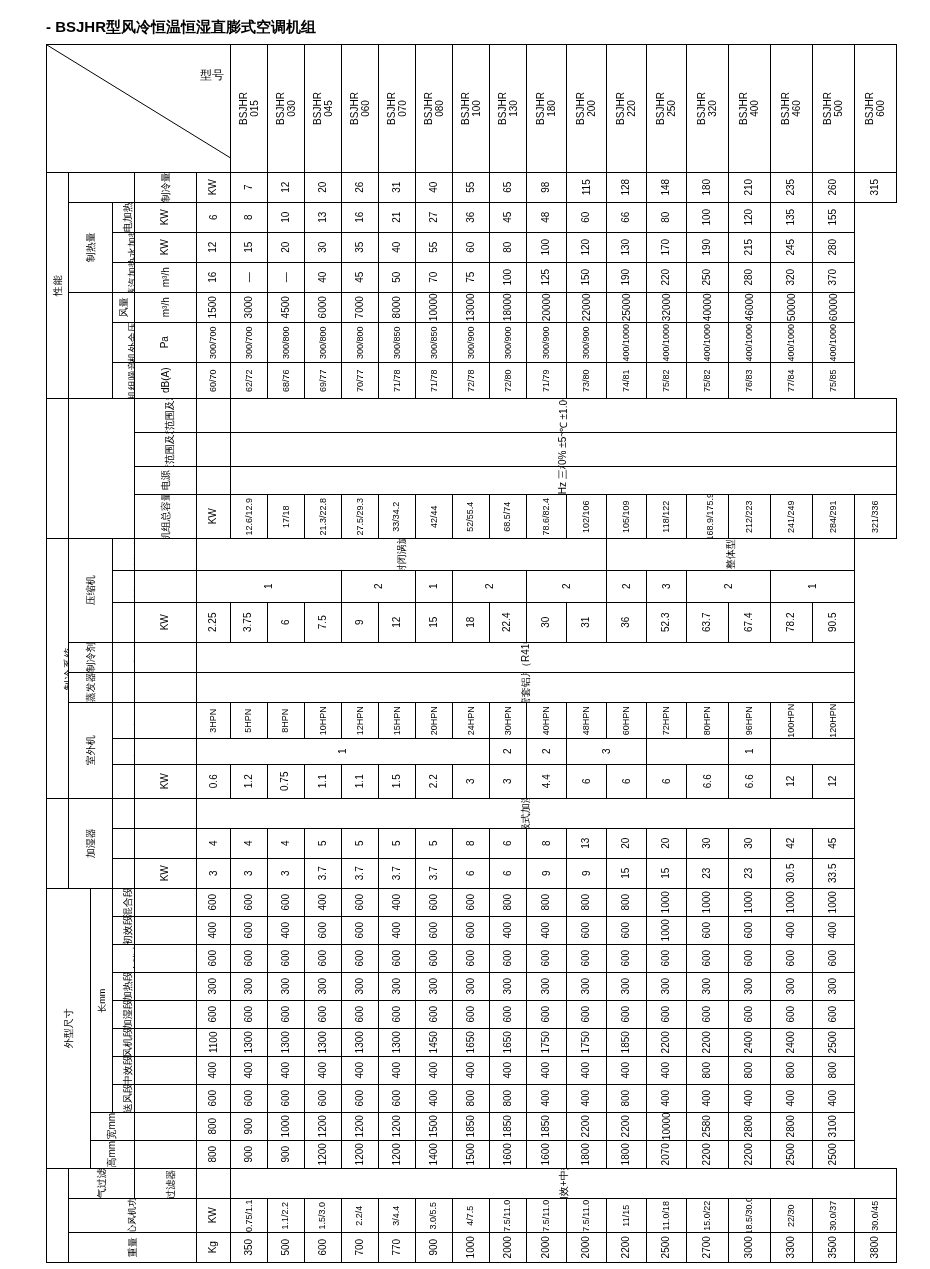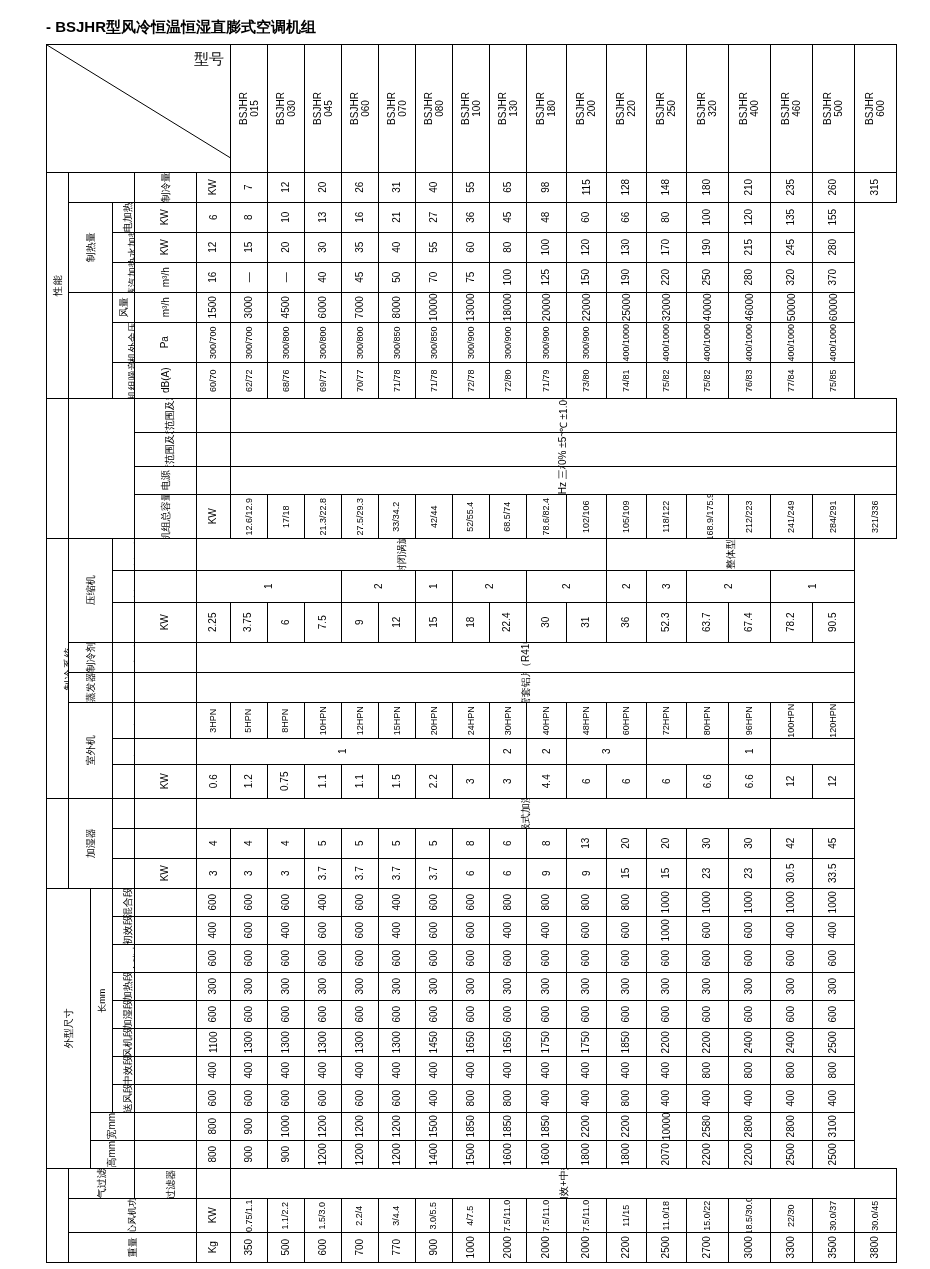--- a/index.html
+++ b/index.html
@@ -85,21 +85,21 @@
           <col style="width:42px">
           <col style="width:42px">
         <col style="width:42px">
       </colgroup>
       <tbody id="tbody-root">
           <tr style="height: 128px;">
             <td colspan="6" rowspan="1" class="diag" style="position: relative;">
               <svg width="208" height="128" viewBox="0 0 208 128" preserveAspectRatio="none">
                 <line x1="0" y1="0" x2="208" y2="128" stroke="#000" stroke-width="1"></line>
               </svg>
-              <div style="position:absolute;right:6px;top:6px;font-size:15px;">型号</div>
+              <div style="position:absolute;right:6px;top:24px;font-size:12px;">型号</div>
             </td>
             <td class="vt hdrmodel"><span><span class="m1">BSJHR</span><span class="m1">015</span></span></td>
             <td class="vt hdrmodel"><span><span class="m1">BSJHR</span><span class="m1">030</span></span></td>
             <td class="vt hdrmodel"><span><span class="m1">BSJHR</span><span class="m1">045</span></span></td>
             <td class="vt hdrmodel"><span><span class="m1">BSJHR</span><span class="m1">060</span></span></td>
             <td class="vt hdrmodel"><span><span class="m1">BSJHR</span><span class="m1">070</span></span></td>
             <td class="vt hdrmodel"><span><span class="m1">BSJHR</span><span class="m1">080</span></span></td>
             <td class="vt hdrmodel"><span><span class="m1">BSJHR</span><span class="m1">100</span></span></td>
             <td class="vt hdrmodel"><span><span class="m1">BSJHR</span><span class="m1">130</span></span></td>
             <td class="vt hdrmodel"><span><span class="m1">BSJHR</span><span class="m1">180</span></span></td>

